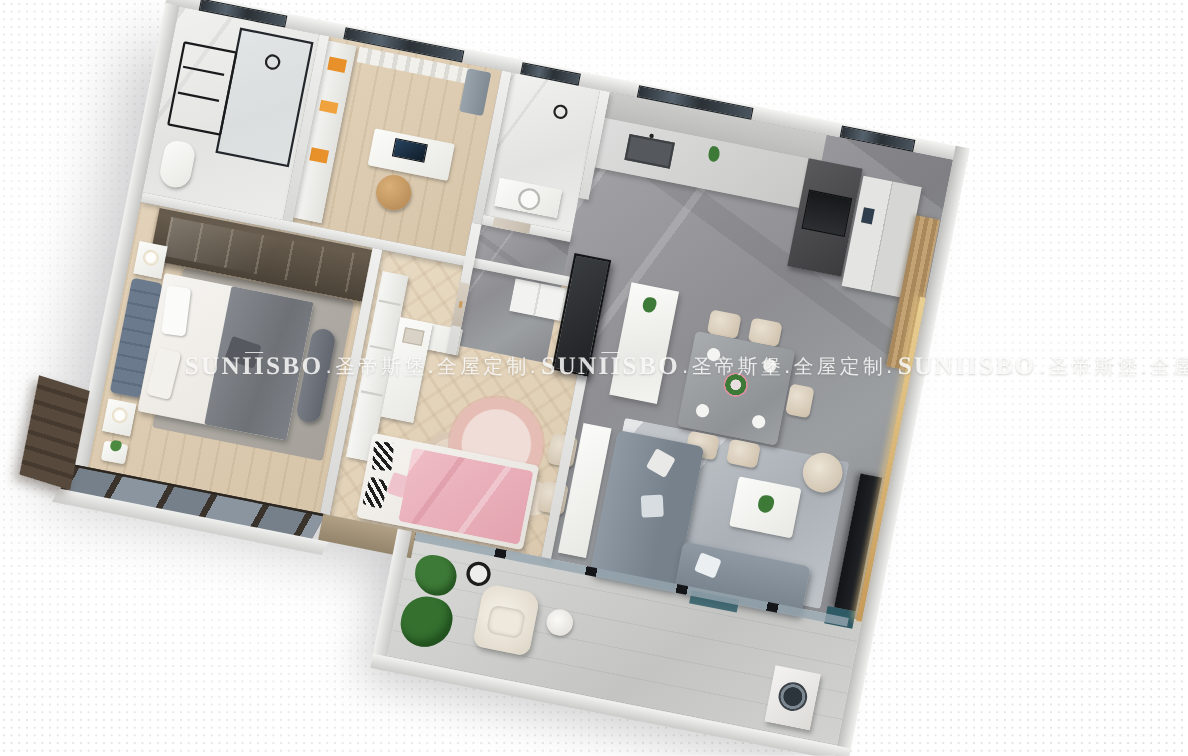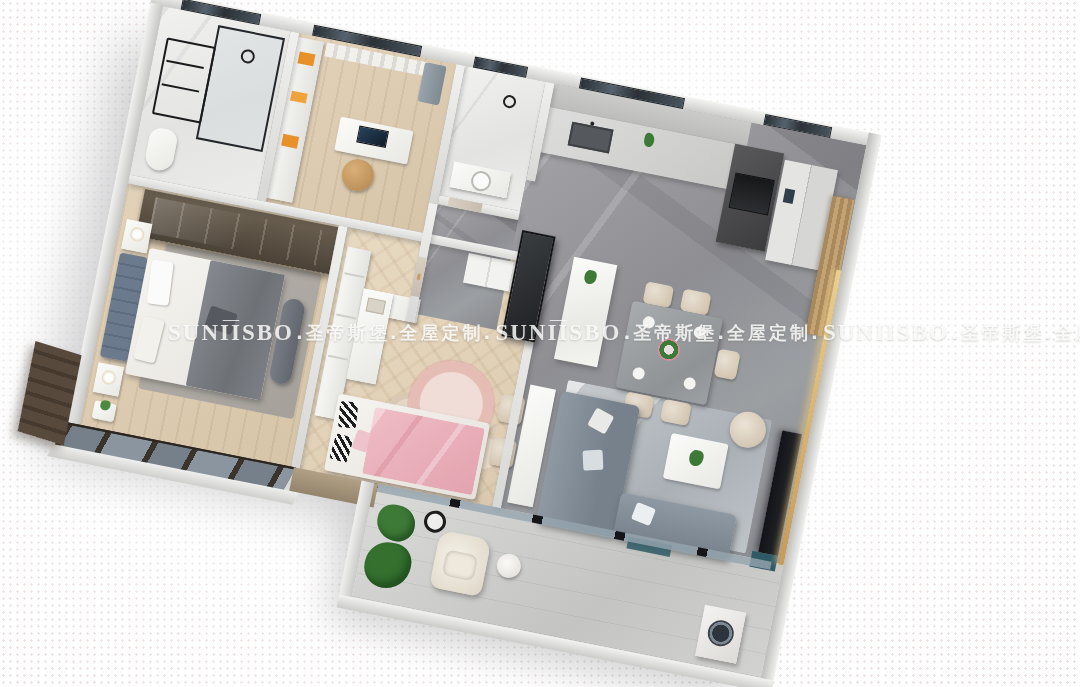--- a/index.html
+++ b/index.html
@@ -92,21 +92,21 @@
     white-space:nowrap;overflow:hidden;
     color:rgba(255,255,255,.82);
     text-shadow:0 1px 2px rgba(110,105,100,.30);
   }
   .wm-latin{
     position:relative;display:inline-block;
     font-family:"Liberation Serif",serif;font-weight:bold;
     font-size:23px;letter-spacing:2px;vertical-align:middle;
   }
   .wm-cjk{
-    display:inline-block;font-family:"DejaVu Sans",sans-serif;font-weight:bold;
+    display:inline-block;font-family:"DejaVu Sans",sans-serif;font-weight:normal;
     font-size:18px;letter-spacing:3px;vertical-align:middle;padding:0 2px;
   }
   .crown{position:absolute;top:-10px;left:50%;transform:translateX(-50%);opacity:.85;}
 
   .slatwall{background:repeating-linear-gradient(90deg,#a9895b 0 4px,#c3a374 4px 8px);}
   .bw-pillow{background:repeating-linear-gradient(45deg,#1e1e1e 0 3px,#f2f2f0 3px 6px);}
 </style>
 </head>
 <body>
 

